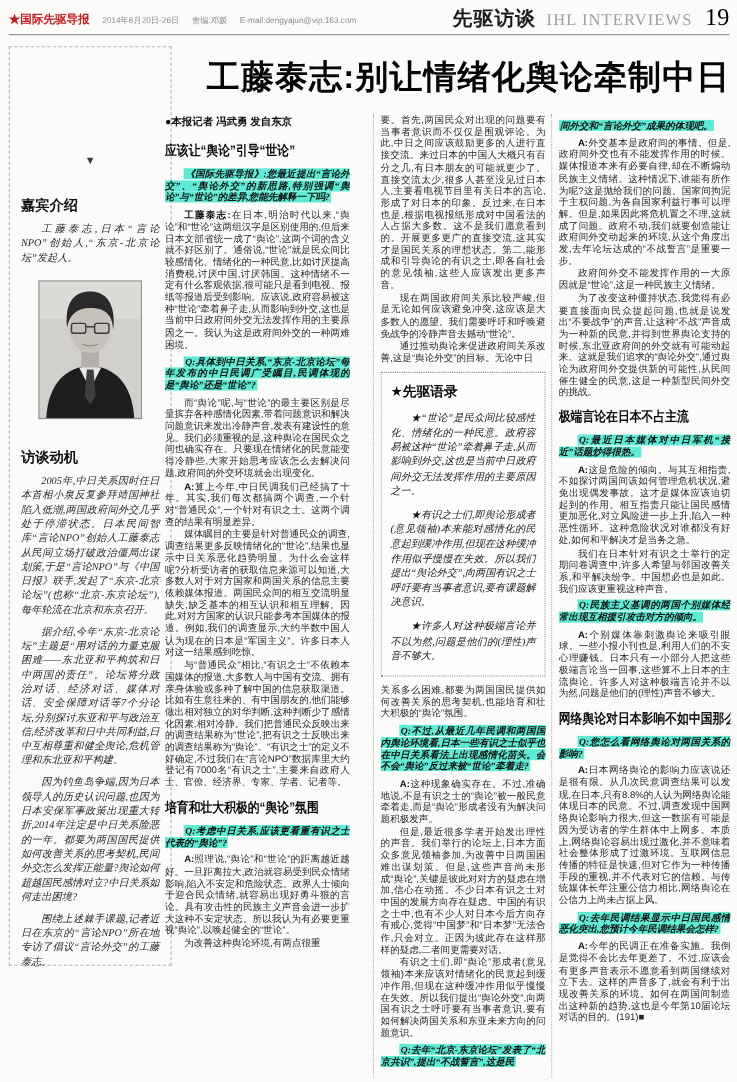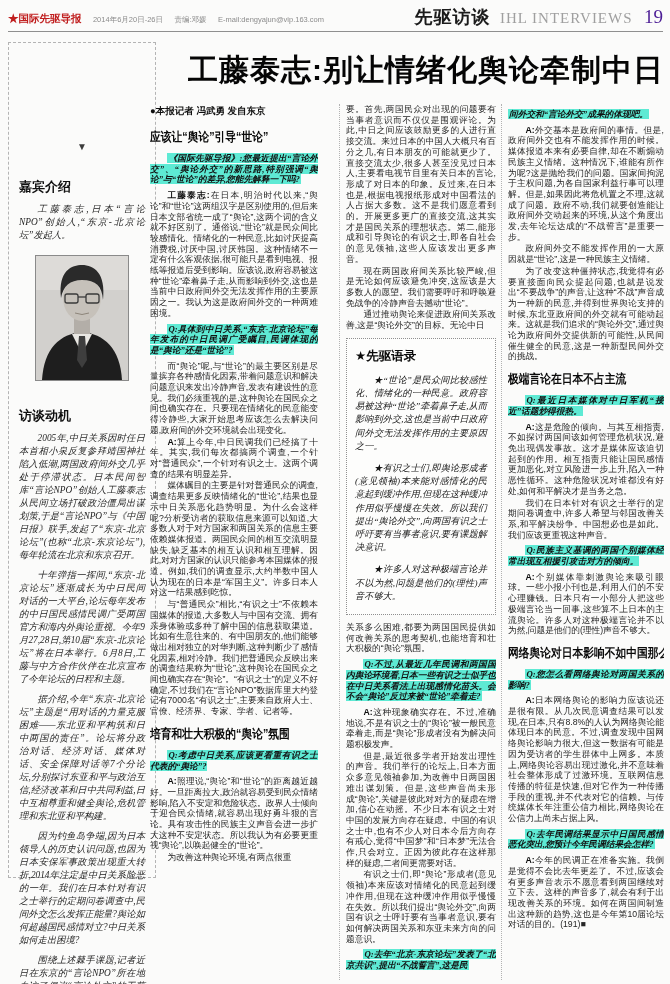--- a/index.html
+++ b/index.html
@@ -9,21 +9,21 @@
     font-family:"Liberation Sans","DejaVu Sans",sans-serif;
   }
   
   .masthead{position:absolute;left:8px;right:7px;top:4px;height:27px;border-bottom:1px solid #8f8f8f;}
   .mh-left{position:absolute;left:0;bottom:5px;white-space:nowrap;}
   .mh-brand{color:#c01f1f;font-weight:bold;font-size:10.5px;font-family:"Liberation Serif",serif;}
   .mh-info{font-size:7.5px;color:#8c8c8c;margin-left:7px;}
   .mh-right{position:absolute;right:0;bottom:2px;white-space:nowrap;}
   .mh-cn{font-family:"Liberation Serif",serif;font-weight:bold;font-size:18px;color:#1b1b1b;letter-spacing:1px;}
   .mh-en{font-family:"Liberation Serif",serif;font-size:15px;color:#9f9f9f;letter-spacing:1px;margin-left:5px;}
-  .mh-page{font-family:"Liberation Serif",serif;font-size:19px;color:#4c1d95;margin-left:7px;}
+  .mh-page{font-family:"Liberation Serif",serif;font-size:22px;color:#000000;margin-left:7px;}
   
   .headline{position:absolute;left:170px;top:50px;width:494px;margin:0;
     font-size:30px;font-weight:900;color:#050505;letter-spacing:1px;
     white-space:nowrap;text-align:right;}
   
   .sidebar{position:absolute;left:8px;top:42px;width:148px;height:836px;
     border:1px dashed #b4b4b4;box-sizing:border-box;padding:0 10px;background:#fbfbfa;}
   .arrow{color:#3c3c3c;font-size:10px;text-align:center;}
   .arrow.down{margin-top:98px;}
   .sb-h{font-size:13px;font-weight:bold;color:#101010;margin:26px 0 0;}
@@ -86,41 +86,40 @@
     <ellipse cx="46" cy="42" rx="19" ry="23" fill="#c6c1ba"></ellipse>
     <path d="M25,42 C22,14 36,9 46,9 C58,9 70,17 67,44 C66,30 60,24 46,24 C34,24 27,30 25,42 Z" fill="#2a2a2a"></path>
     <rect x="29" y="38" width="13" height="9" rx="2" fill="none" stroke="#3a3a3a" stroke-width="1.3"></rect>
     <rect x="50" y="38" width="13" height="9" rx="2" fill="none" stroke="#3a3a3a" stroke-width="1.3"></rect>
     <line x1="42" y1="41" x2="50" y2="41" stroke="#3a3a3a" stroke-width="1.3"></line>
     <path d="M39,57 Q46,60 53,57" stroke="#8d857a" stroke-width="1" fill="none"></path>
   </svg>
   <h3 class="sb-h">访谈动机</h3>
   <div id="motive-paragraphs">
       <p class="sb-p">2005年,中日关系因时任日本首相小泉反复参拜靖国神社陷入低潮,两国政府间外交几乎处于停滞状态。日本民间智库“言论NPO”创始人工藤泰志从民间立场打破政治僵局出谋划策,于是“言论NPO”与《中国日报》联手,发起了“东京-北京论坛”(也称“北京-东京论坛”),每年轮流在北京和东京召开。</p>
-      <p class="sb-p">十年弹指一挥间,“东京-北京论坛”逐渐成长为中日民间对话的一大平台,论坛每年发布的中日国民感情民调广受两国官方和海内外舆论重视。今年9月27,28日,第10届“东京-北京论坛”将在日本举行。6月8日,工藤与中方合作伙伴在北京宣布了今年论坛的日程和主题。</p>
       <p class="sb-p">据介绍,今年“东京-北京论坛”主题是“用对话的力量克服困难——东北亚和平构筑和日中两国的责任”。论坛将分政治对话、经济对话、媒体对话、安全保障对话等7个分论坛,分别探讨东亚和平与政治互信,经济改革和日中共同利益,日中互相尊重和健全舆论,危机管理和东北亚和平构建。</p>
-      <p class="sb-p">因为钓鱼岛争端,因为日本领导人的历史认识问题,也因为日本安保军事政策出现重大转折,2014年注定是中日关系险恶的一年。我们在日本针对有识之士举行的定期问卷调查中,民间外交怎么发挥正能量?舆论如何超越国民感情对立?中日关系如何走出困境?</p>
+      <p class="sb-p">因为钓鱼岛争端,因为日本领导人的历史认识问题,也因为日本安保军事政策出现重大转折,2014年注定是中日关系险恶的一年。都要为两国国民提供如何改善关系的思考契机,民间外交怎么发挥正能量?舆论如何超越国民感情对立?中日关系如何走出困境?</p>
       <p class="sb-p">围绕上述棘手课题,记者近日在东京的“言论NPO”所在地专访了倡议“言论外交”的工藤泰志。</p>
     </div>
 
 </div>
 
 <div class="vsep s1"></div>
 <div class="vsep s2"></div>
 
 <div class="col col1">
     <p class="byline">●本报记者 冯武勇 发自东京</p>
     <h3 class="colh"><span>应该让“舆论”引导“世论”</span></h3>
     <p class="p q-wrap"><span class="q">《国际先驱导报》:您最近提出“言论外交”、“舆论外交”的新思路,特别强调“舆论”与“世论”的差异,您能先解释一下吗?</span></p>
     <p class="p"><b class="a-prefix">工藤泰志:</b>在日本,明治时代以来,“舆论”和“世论”这两组汉字是区别使用的,但后来日本文部省统一成了“舆论”,这两个词的含义就不好区别了。通俗说,“世论”就是民众间比较感情化、情绪化的一种民意,比如讨厌提高消费税,讨厌中国,讨厌韩国。这种情绪不一定有什么客观依据,很可能只是看到电视、报纸等报道后受到影响。应该说,政府容易被这种“世论”牵着鼻子走,从而影响到外交,这也是当前中日政府间外交无法发挥作用的主要原因之一。我认为这是政府间外交的一种两难困境。</p>
     <p class="p q-wrap"><span class="q">Q:具体到中日关系,“东京-北京论坛”每年发布的中日民调广受瞩目,民调体现的是“舆论”还是“世论”?</span></p>
     <p class="p">而“舆论”呢,与“世论”的最主要区别是尽量摈弃各种感情化因素,带着问题意识和解决问题意识来发出冷静声音,发表有建设性的意见。我们必须重视的是,这种舆论在国民众之间也确实存在。只要现在情绪化的民意能变得冷静些,大家开始思考应该怎么去解决问题,政府间的外交环境就会出现变化。</p>
     <p class="p"><b class="a-prefix">A:</b>算上今年,中日民调我们已经搞了十年。其实,我们每次都搞两个调查,一个针对“普通民众”,一个针对有识之士。这两个调查的结果有明显差异。</p>
     <p class="p">媒体瞩目的主要是针对普通民众的调查,调查结果更多反映情绪化的“世论”,结果也显示中日关系恶化趋势明显。为什么会这样呢?分析受访者的获取信息来源可以知道,大多数人对于对方国家和两国关系的信息主要依赖媒体报道。两国民众间的相互交流明显缺失,缺乏基本的相互认识和相互理解。因此,对对方国家的认识只能参考本国媒体的报道。例如,我们的调查显示,大约半数中国人认为现在的日本是“军国主义”。许多日本人对这一结果感到吃惊。</p>
-    <p class="p">与“普通民众”相比,“有识之士”不依赖本国媒体的报道,大多数人与中国有交流、拥有亲身体验或多种了解中国的信息获取渠道。比如有生意往来的、有中国朋友的,他们能够做出相对独立的对华判断,这种判断少了感情化因素,相对冷静。我们把普通民众反映出来的调查结果称为“世论”,这种舆论在国民众之间也确实存在“舆论”。“有识之士”的定义不好确定,不过我们在“言论NPO”数据库里大约登记有7000名“有识之士”,主要来自政府人士、官僚、经济界、专家、学者、记者等。</p>
+    <p class="p">与“普通民众”相比,“有识之士”不依赖本国媒体的报道,大多数人与中国有交流、拥有亲身体验或多种了解中国的信息获取渠道。比如有生意往来的、有中国朋友的,他们能够做出相对独立的对华判断,这种判断少了感情化因素,相对冷静。我们把普通民众反映出来的调查结果称为“世论”,把有识之士反映出来的调查结果称为“舆论”。“有识之士”的定义不好确定,不过我们在“言论NPO”数据库里大约登记有7000名“有识之士”,主要来自政府人士、官僚、经济界、专家、学者、记者等。</p>
     <h3 class="colh"><span>培育和壮大积极的“舆论”氛围</span></h3>
     <p class="p q-wrap"><span class="q">Q:考虑中日关系,应该更看重有识之士代表的“舆论”?</span></p>
     <p class="p"><b class="a-prefix">A:</b>照理说,“舆论”和“世论”的距离越近越好。一旦距离拉大,政治就容易受到民众情绪影响,陷入不安定和危险状态。政界人士倾向于迎合民众情绪,就容易出现好勇斗狠的言论。具有攻击性的民族主义声音会进一步扩大这种不安定状态。所以我认为有必要更重视“舆论”,以唤起健全的“世论”。</p>
     <p class="p">为改善这种舆论环境,有两点很重</p>
   </div>
 <div class="col col2">
     <p class="p pn">要。首先,两国民众对出现的问题要有当事者意识而不仅仅是围观评论。为此,中日之间应该鼓励更多的人进行直接交流。来过日本的中国人大概只有百分之几,有日本朋友的可能就更少了。直接交流太少,很多人甚至没见过日本人,主要看电视节目里有关日本的言论,形成了对日本的印象。反过来,在日本也是,根据电视报纸形成对中国看法的人占据大多数。这不是我们愿意看到的。开展更多更广的直接交流,这其实才是国民关系的理想状态。第二,能形成和引导舆论的有识之士,即各自社会的意见领袖,这些人应该发出更多声音。</p>
     <p class="p">现在两国政府间关系比较严峻,但是无论如何应该避免冲突,这应该是大多数人的愿望。我们需要呼吁和呼唤避免战争的冷静声音去撼动“世论”。</p>
     <p class="p">通过推动舆论来促进政府间关系改善,这是“舆论外交”的目标。无论中日</p>
     <div class="quote-box">

